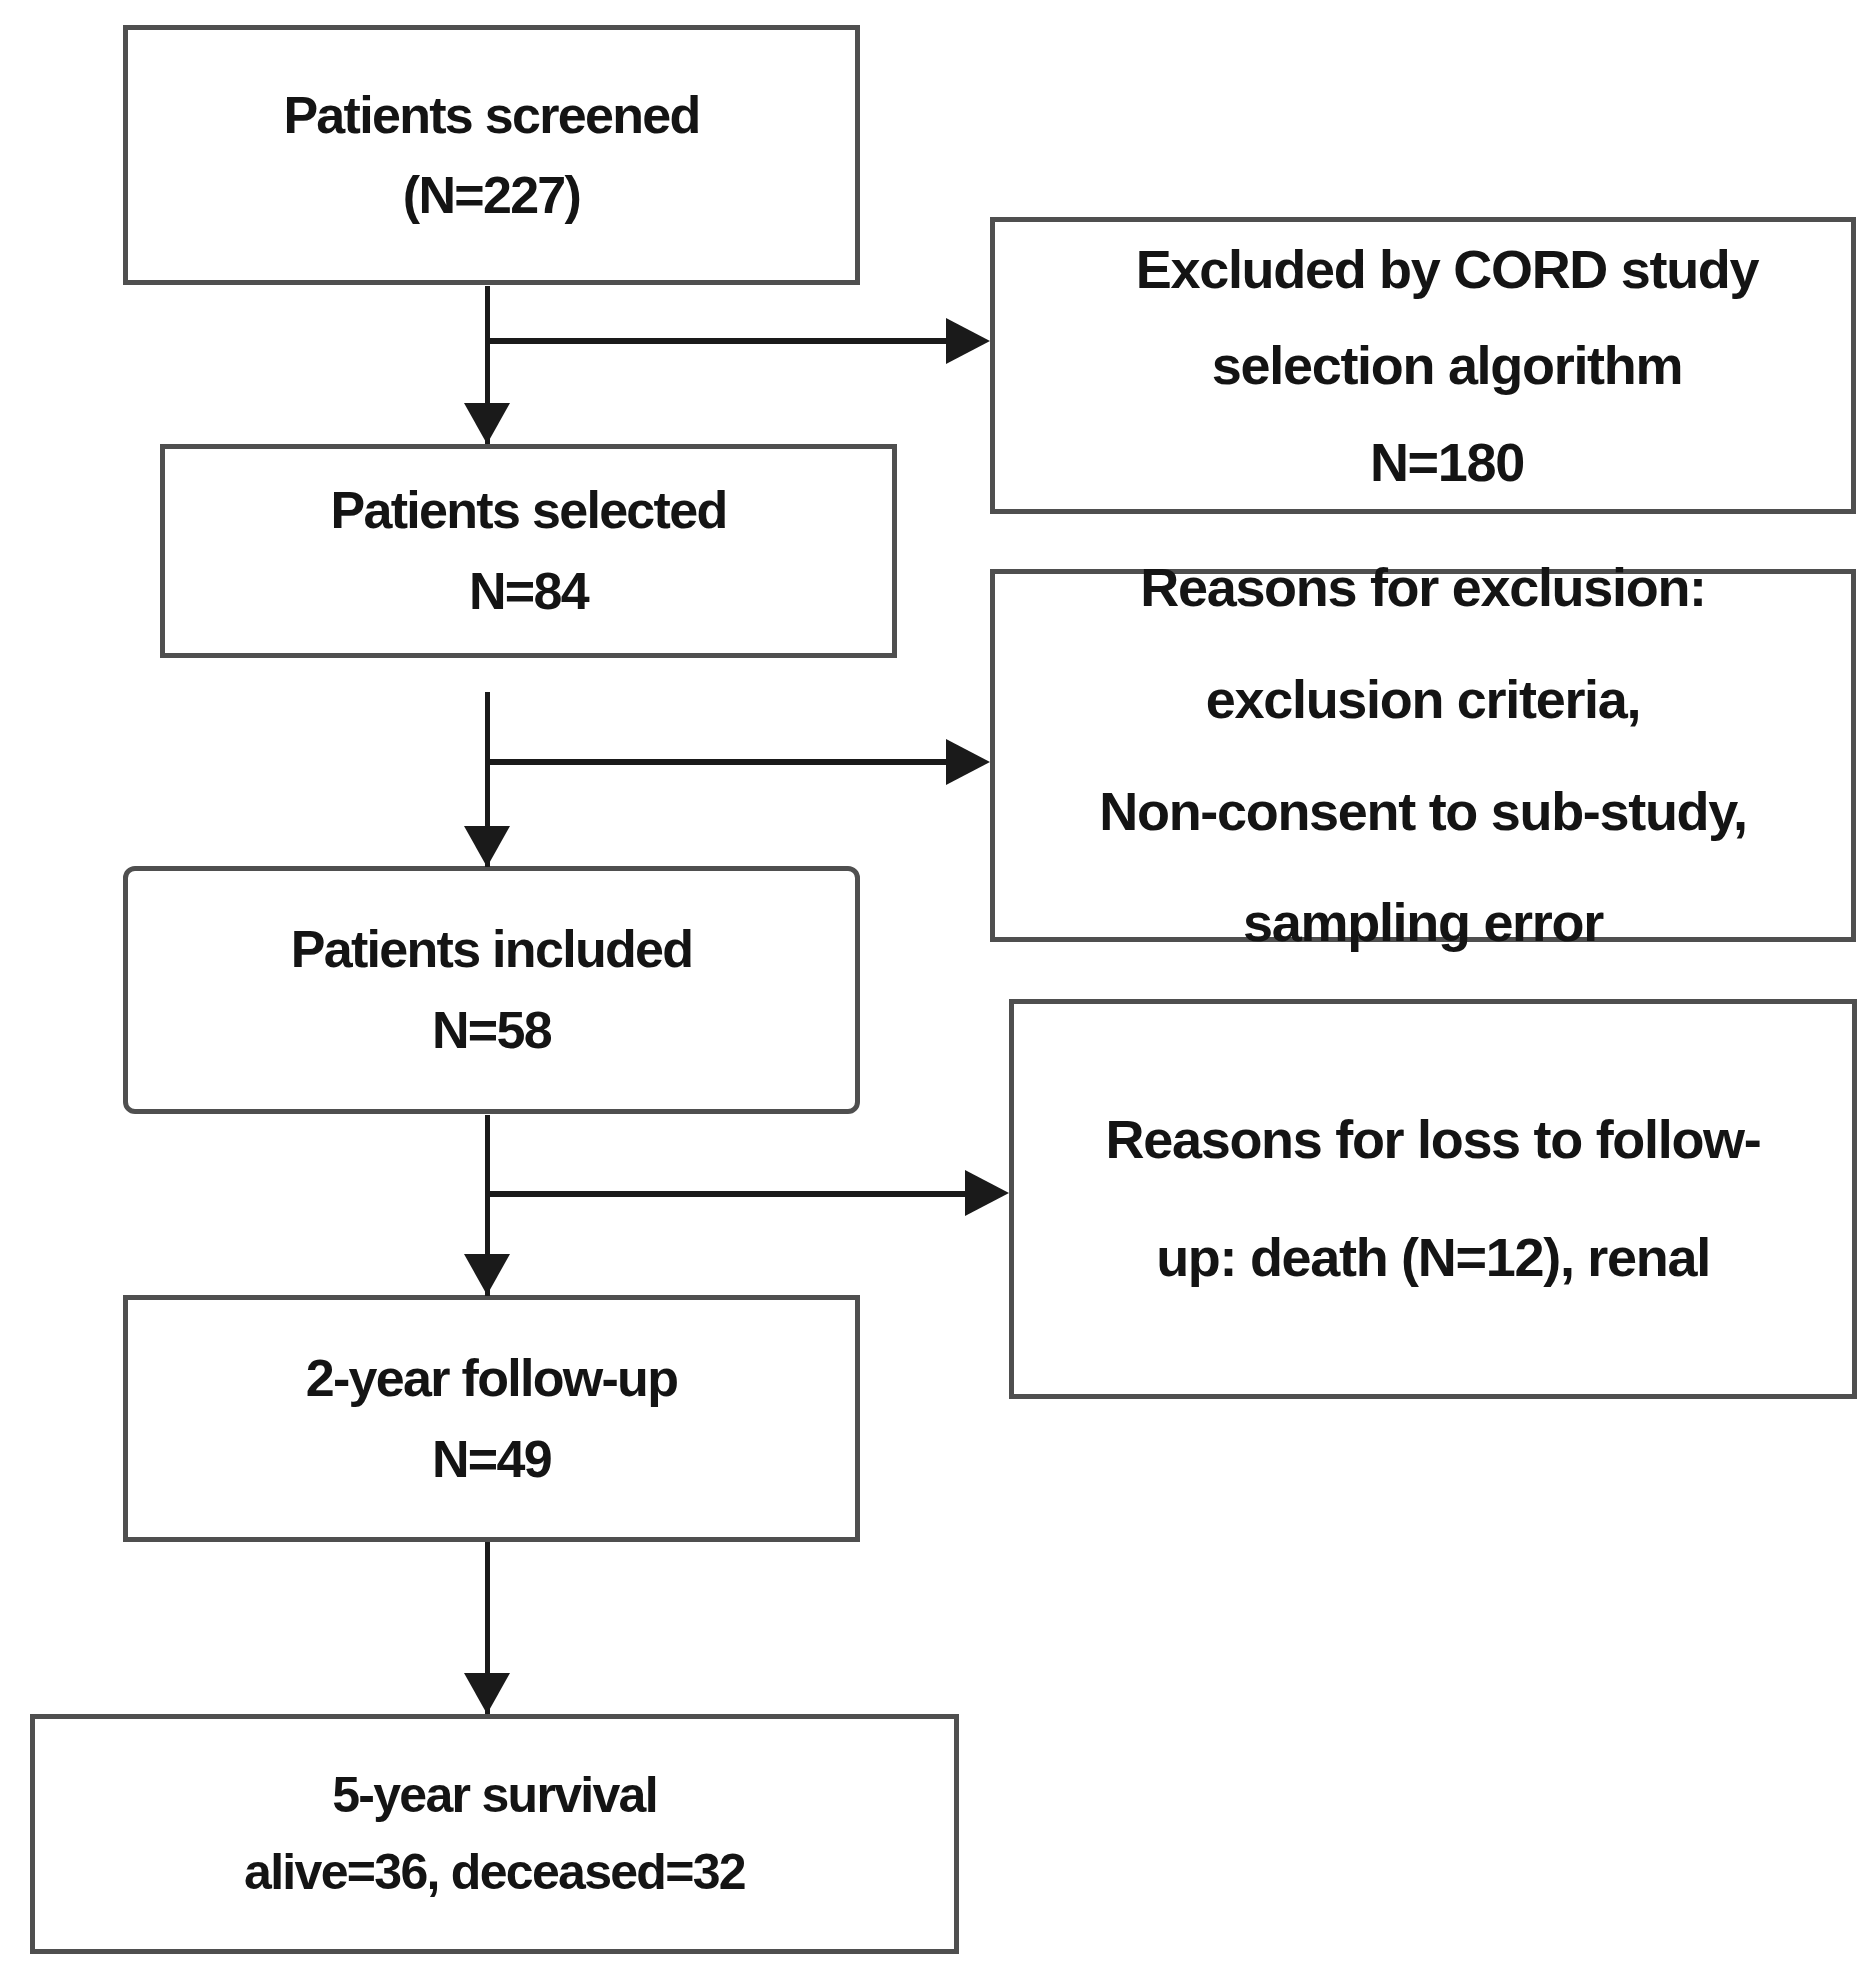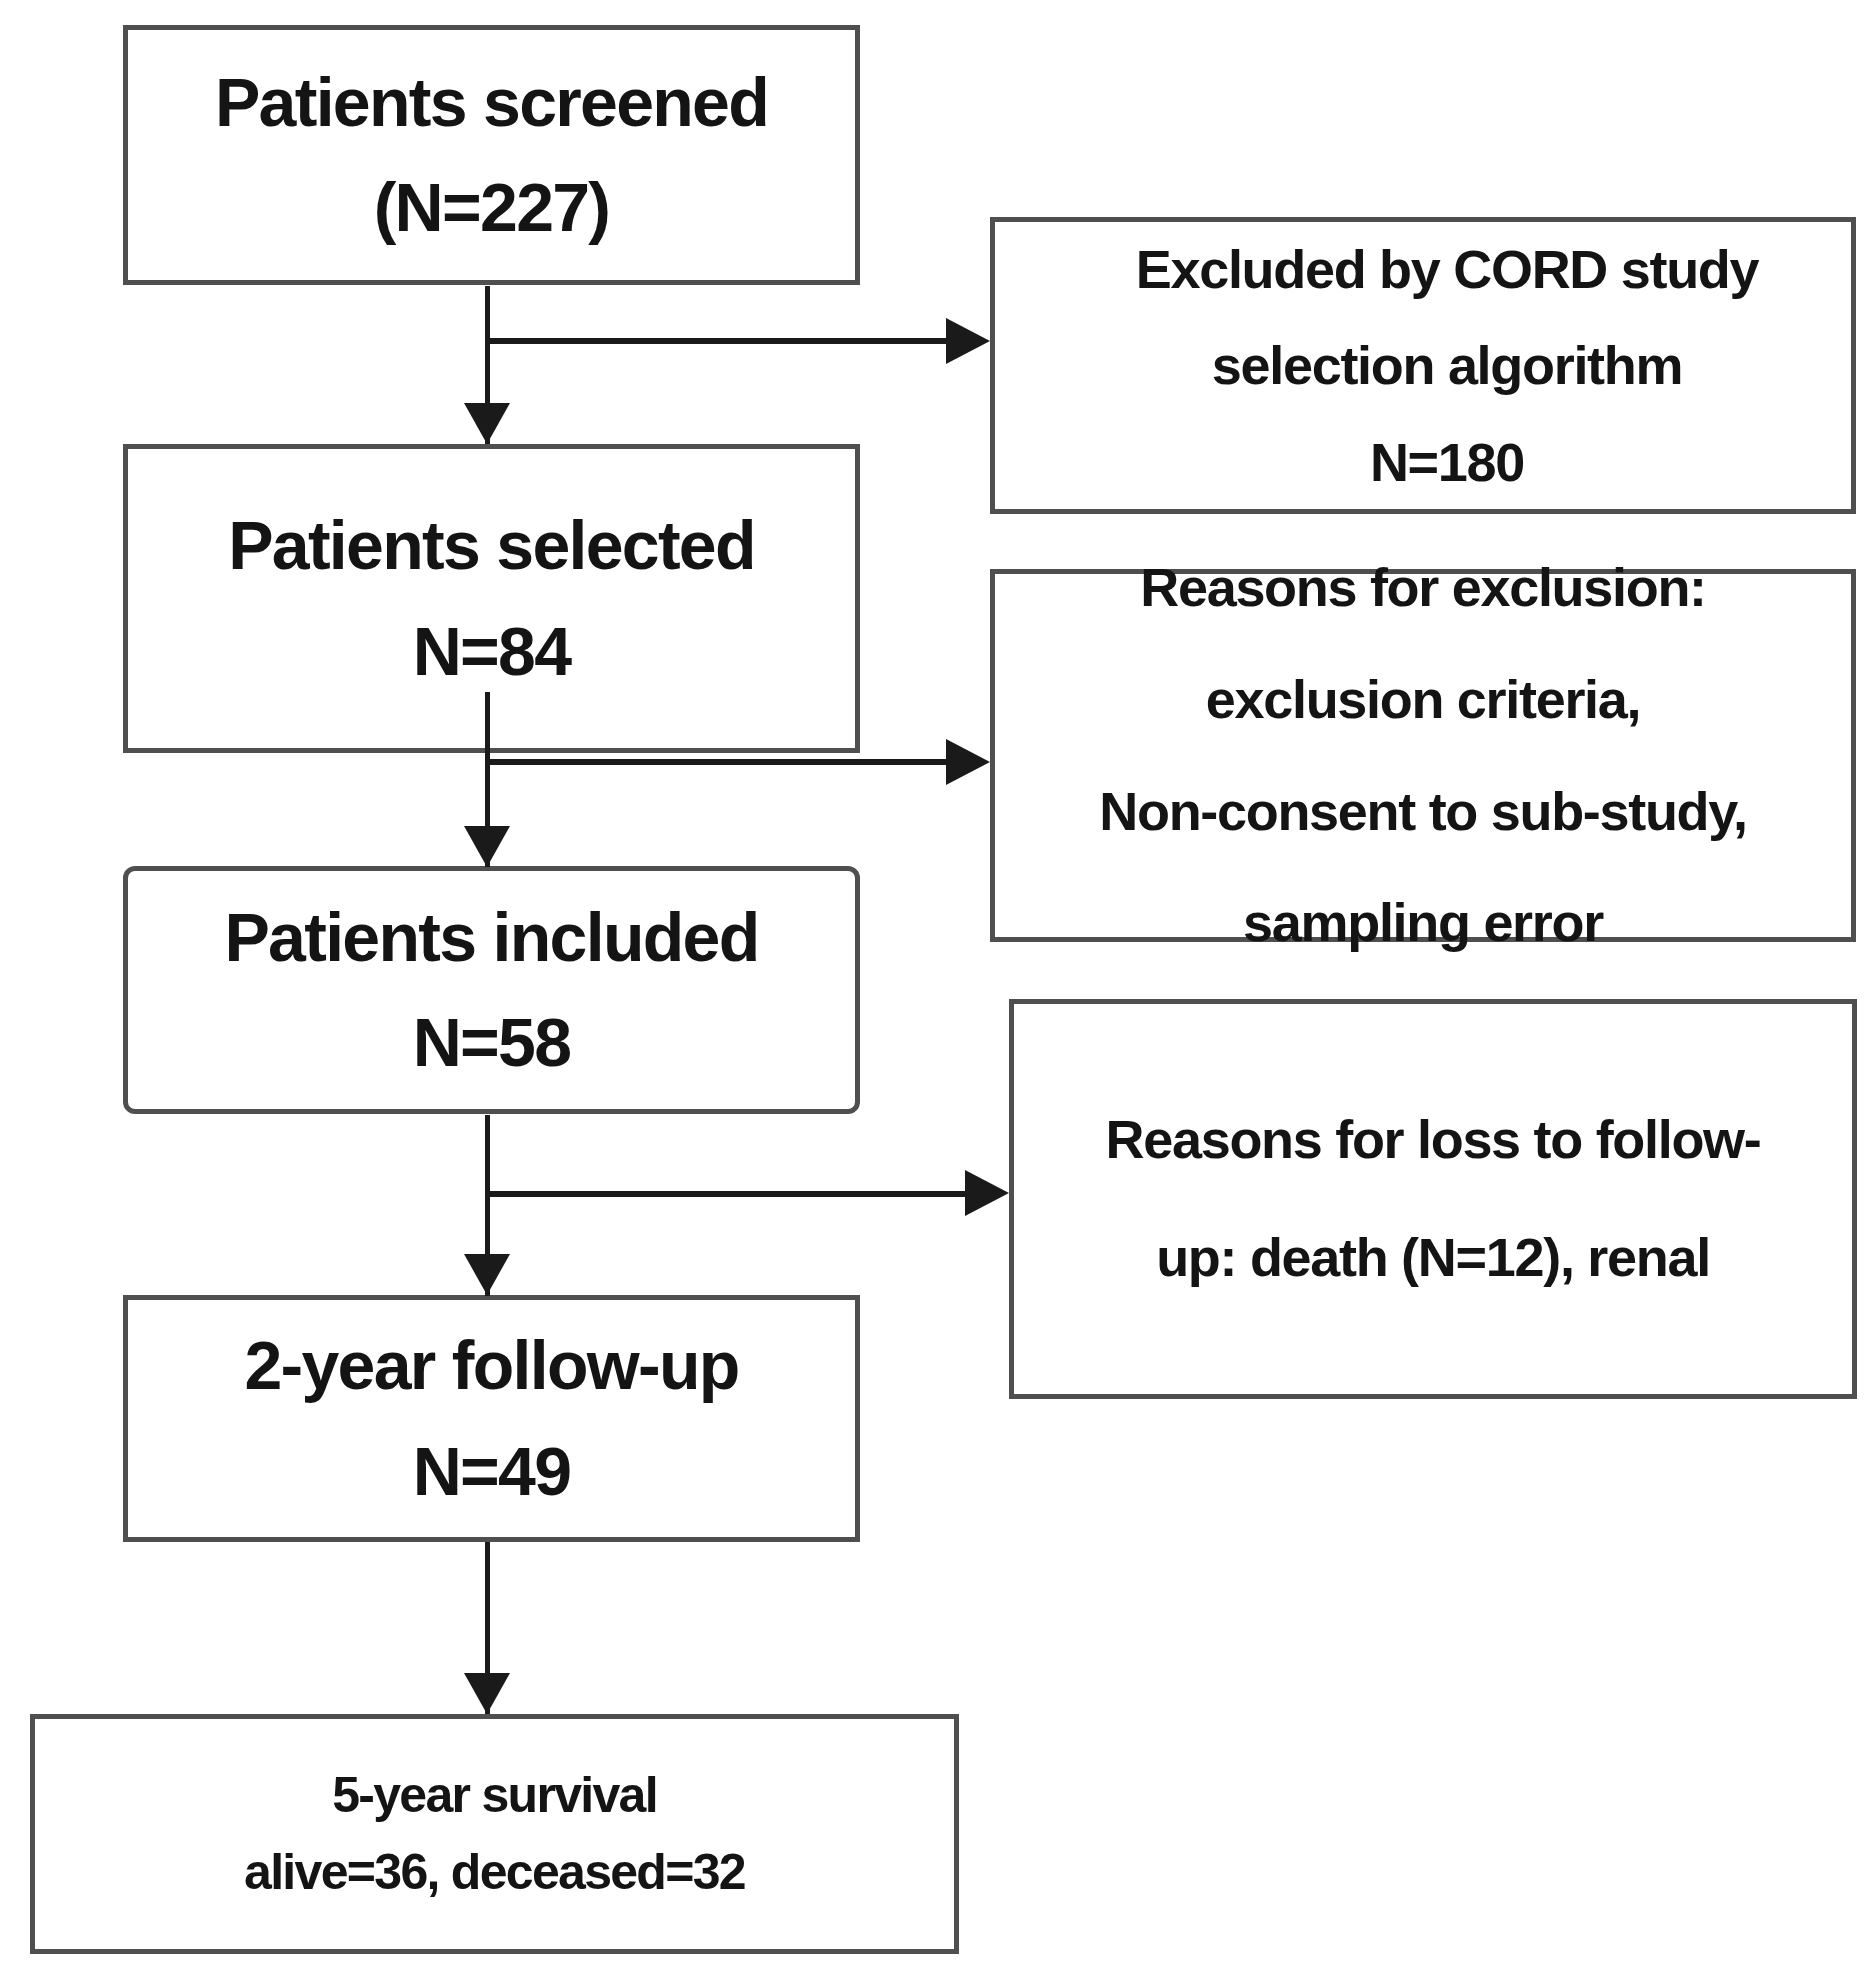--- a/index.html
+++ b/index.html
@@ -25,33 +25,33 @@
     display:flex;
     flex-direction:column;
     justify-content:center;
     align-items:center;
     text-align:center;
     font-weight:bold;
   }
   .main-box{
     left:123px;
     width:737px;
-    font-size:68px;
+    font-size:52px;
     letter-spacing:-1.7px;
     line-height:1.55;
   }
   .side-box{
     left:990px;
     width:866px;
     font-size:54px;
     letter-spacing:-1.3px;
   }
   .box .line{white-space:nowrap;}
   #box-screened  {top:25.4px;   height:260px;}
-  #box-selected  {top:444px;  height:309px;}
+  #box-selected  {top:444px;  height:214px;margin-left:37px;}
   #box-included  {top:866px; height:248px;border-radius:12px;}
   #box-followup  {top:1295px; height:247px;}
   #box-survival  {left:30px; width:929px; top:1714px; height:240px; font-size:50px;justify-content:center;}
   #side-excluded {top:217px;  height:297px; line-height:1.78;padding-left:48px;}
   #side-exclusion{top:569px;  height:373px; line-height:1.70;gap:20px;}
   #side-loss     {left:1009px; width:848px; top:999px; height:400px; line-height:2.18;}
   .vline{
     position:absolute;
     left:485px;
     width:5.1px;

